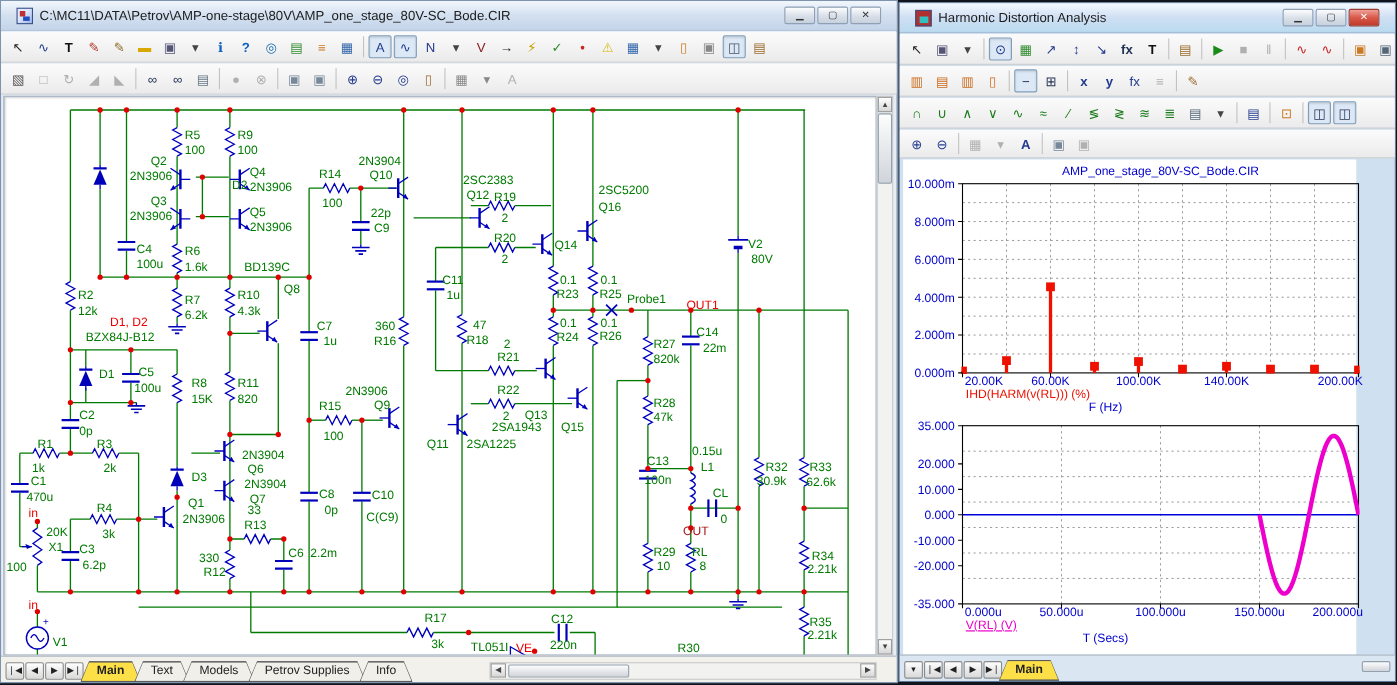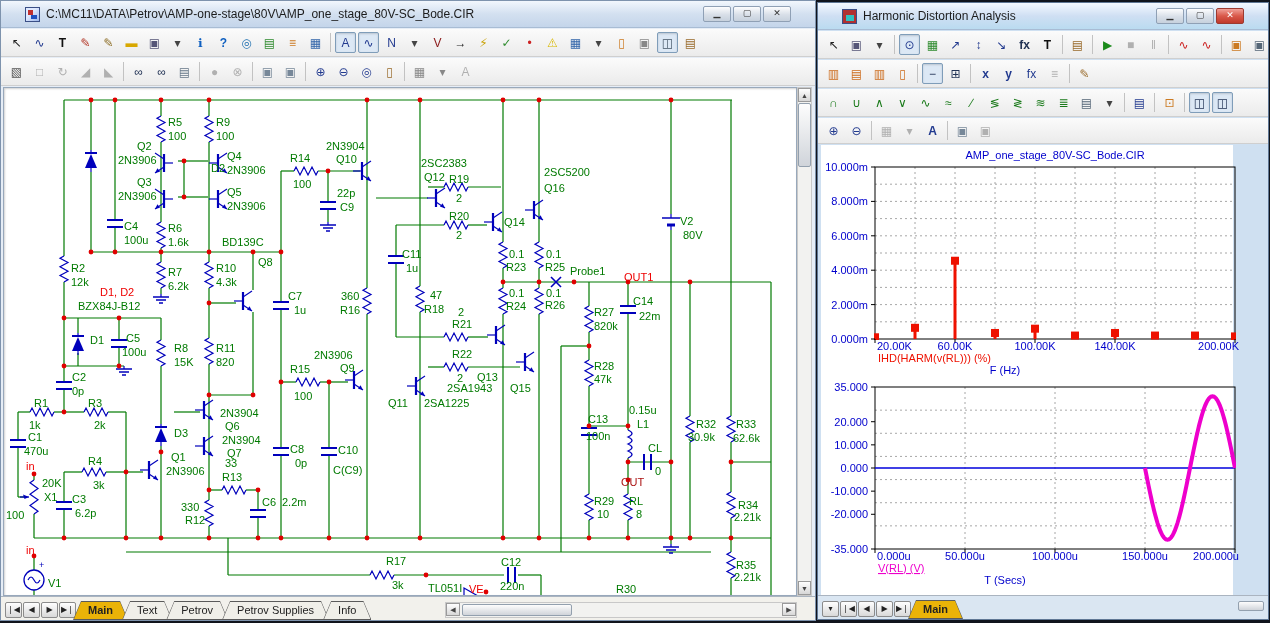--- a/index.html
+++ b/index.html
@@ -1,21 +1,21 @@
 <!DOCTYPE html>
 <html><head>
 <meta charset="utf-8">
 <style>
   html,body{margin:0;padding:0;width:1270px;height:623px;overflow:hidden;background:#10141c;
     font-family:"Liberation Sans","DejaVu Sans",sans-serif;-webkit-font-smoothing:antialiased;}
   *{box-sizing:border-box;}
   .win{position:absolute;border:1px solid #7e93ad;background:#e6edf6;}
   .titlebar{position:absolute;left:0;top:0;right:0;height:27px;
     background:linear-gradient(#f2f7fd,#d3e0f0 50%,#c4d5ea);display:flex;align-items:center;
-    padding:0 24px;font-size:12px;color:#1c1c1c;border-bottom:1px solid #a8bcd4;}
+    padding:0 14px;font-size:12px;color:#1c1c1c;border-bottom:1px solid #a8bcd4;}
   .appico{width:15px;height:15px;margin-right:6px;border:1px solid #3a4f86;
     background:linear-gradient(135deg,#dfe9ff 40%,#9db6e8);position:relative;flex:0 0 auto;}
   .appico i{position:absolute;left:2px;top:2px;width:5px;height:5px;background:#c03030;}
   .appico b{position:absolute;right:2px;bottom:2px;width:6px;height:4px;background:#2050c0;}
   .wbtns{margin-left:auto;display:flex;gap:2px;}
   .wbtn{width:28px;height:16px;border:1px solid #8fa0b5;border-radius:2px;
     background:linear-gradient(#fdfdfe,#d8dfe8 55%,#c7d1dd);font-size:9px;line-height:13px;
     text-align:center;color:#333;}
   .wbtn.close-red{background:linear-gradient(#f0a198,#d9594a 50%,#c0392b);color:#fff;border-color:#9c3a30;}
   .toolbar{position:absolute;left:0;right:0;background:linear-gradient(#fbfbfb,#ebebeb);
@@ -29,21 +29,21 @@
   .client{position:absolute;background:#fff;border:1px solid #98a8bb;box-shadow:inset 1px 1px 2px rgba(0,0,0,.18);}
   .tabstrip{position:absolute;display:flex;align-items:flex-end;background:#f2f1ec;
     border-top:1px solid #aab4c0;font-size:11px;padding-left:2px;}
   .nav{display:flex;margin:2px 3px 2px 2px;gap:1px;}
   .navb{width:17px;height:16px;border:1px solid #8b8b8b;border-radius:2px;font-size:8px;
     line-height:14px;text-align:center;background:linear-gradient(#fefefe,#d9d9d9);color:#222;}
   .tab{clip-path:polygon(8px 0,calc(100% - 8px) 0,100% 100%,0 100%);background:#5a5a5a;
     padding:1px;margin-left:-6px;height:19px;}
   .tab>span{display:block;clip-path:polygon(7px 0,calc(100% - 7px) 0,100% 100%,0 100%);
     background:#f0efe9;padding:2px 14px 3px;height:17px;line-height:12px;color:#222;}
-  .tab.on>span{background:#eab308;font-weight:bold;}
+  .tab.on>span{background:#fde047;font-weight:bold;}
   .scrollv{position:absolute;width:15px;background:#f2f2f0;border:1px solid #c8c8c8;}
   .scrollh{position:absolute;height:15px;background:#f2f2f0;border:1px solid #c8c8c8;}
   .sbtn{position:absolute;background:linear-gradient(#fefefe,#d7d7d7);border:1px solid #9a9a9a;
     font-size:7px;text-align:center;color:#444;}
   .sthumb{position:absolute;background:linear-gradient(#fdfdfd,#d0d4da);border:1px solid #93a0ae;border-radius:2px;}
   svg text{font-family:"Liberation Sans","DejaVu Sans",sans-serif;}
 </style>
 </head>
 <body>
 
@@ -664,21 +664,21 @@
       <span class="navb">▶❘</span>
     </span>
     <span id="ltabs" style="display:flex;align-items:flex-end;">
         <span class="tab on">
           <span>Main</span>
         </span>
         <span class="tab">
           <span>Text</span>
         </span>
         <span class="tab">
-          <span>Petrov</span>
+          <span>Models</span>
         </span>
         <span class="tab">
           <span>Petrov Supplies</span>
         </span>
         <span class="tab">
           <span>Info</span>
         </span>
       </span>
   </div>
   <div class="scrollh" style="left:444px;bottom:2px;width:352px;height:16px;">

